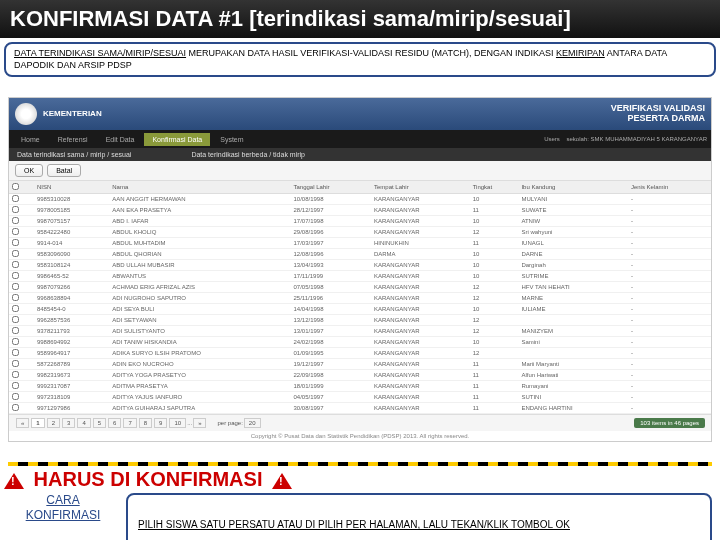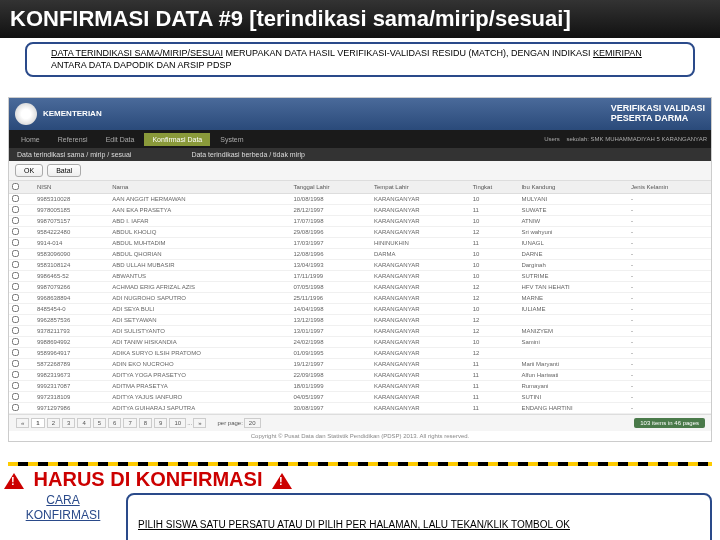--- a/index.html
+++ b/index.html
@@ -1,25 +1,25 @@
 <!DOCTYPE html>
 <html><head>
 <meta charset="utf-8">
 <style>
 *{margin:0;padding:0;box-sizing:border-box;font-family:Arial,sans-serif}
 body{width:720px;height:540px;background:#fff;position:relative;overflow:hidden}
 .slide-title{background:linear-gradient(#333,#111);color:#fff;font-size:22px;font-weight:bold;padding:6px 10px;font-family:'Arial Narrow',Arial}
-.desc-box{border:2px solid #2a4a8a;border-radius:8px;margin:4px 25px;padding:4px 24px;font-size:9px;line-height:1.3}
+.desc-box{border:2px solid #2a4a8a;border-radius:8px;margin:4px 4px;padding:4px 8px;font-size:9px;line-height:1.3}
 .desc-box .u{text-decoration:underline;font-weight:normal}
 .app{margin:20px 8px;border:1px solid #ccc;font-size:7px}
 .app-hdr{background:linear-gradient(#4a6a9a,#2a4a7a);color:#fff;display:flex;align-items:center;padding:4px 6px;height:32px}
 .logo{width:22px;height:22px;background:radial-gradient(circle,#fff 30%,#ddd 70%);border-radius:50%;margin-right:6px}
 .hdr-txt{flex:1;font-size:7px;line-height:1.1}
 .hdr-txt .t1{font-weight:bold;font-size:8px}
-.hdr-r{text-align:left;font-size:7px;line-height:1.1}
+.hdr-r{text-align:right;font-size:7px;line-height:1.1}
 .hdr-r .t1{font-weight:bold;font-size:9px}
 .nav{background:#1a1a1a;display:flex;height:18px;align-items:center;padding:0 4px;gap:2px}
 .nav-item{color:#aaa;padding:3px 8px;font-size:7px;cursor:pointer}
 .nav-item.active{background:#8a9a3a;color:#fff}
 .nav-right{margin-left:auto;color:#aaa;font-size:6px}
 .subnav{background:#333;color:#ddd;display:flex;padding:3px 8px;font-size:7px;gap:60px}
 .tbar{background:#f5f5f5;padding:3px 6px;display:flex;gap:4px;border-bottom:1px solid #ddd}
 .btn{border:1px solid #aaa;border-radius:3px;padding:2px 8px;font-size:7px;background:linear-gradient(#fff,#eee);cursor:pointer}
 table{width:100%;border-collapse:collapse;font-size:6px}
 th{background:#f0f0f0;padding:2px 3px;text-align:left;border-bottom:1px solid #ddd;color:#555;font-weight:normal}
@@ -34,21 +34,21 @@
 .warn-title{font-size:20px;font-weight:bold;color:#c00;font-family:'Arial Black',Arial;margin:2px 0}
 .warn-title .tri{display:inline-block;width:0;height:0;border-left:10px solid transparent;border-right:10px solid transparent;border-bottom:16px solid #c00;position:relative;vertical-align:middle;margin:0 4px}
 .warn-title .tri::after{content:"!";position:absolute;left:-3px;top:2px;color:#fff;font-size:11px}
 .bottom{display:flex;margin:2px 8px 6px;gap:8px}
 .cara{color:#2a4a8a;text-decoration:underline;font-size:12px;width:110px;text-align:center;line-height:1.2}
 .inst-box{flex:1;border:2px solid #2a4a8a;border-radius:8px;padding:24px 10px;font-size:10px;text-decoration:underline}
 </style>
 </head>
 <body>
 
-<div class="slide-title">KONFIRMASI DATA #9 [terindikasi sama/mirip/sesuai]</div>
+<div class="slide-title">KONFIRMASI DATA #1 [terindikasi sama/mirip/sesuai]</div>
 
 <div class="desc-box">
 <span class="u">DATA TERINDIKASI SAMA/MIRIP/SESUAI</span><span> MERUPAKAN DATA HASIL VERIFIKASI-VALIDASI RESIDU (MATCH), DENGAN INDIKASI </span><span class="u">KEMIRIPAN</span><span> ANTARA DATA DAPODIK DAN ARSIP PDSP</span>
 </div>
 
 <div class="app">
 <div class="app-hdr">
 <div class="logo"></div>
 <div class="hdr-txt">
 <div class="t1">KEMENTERIAN</div>

